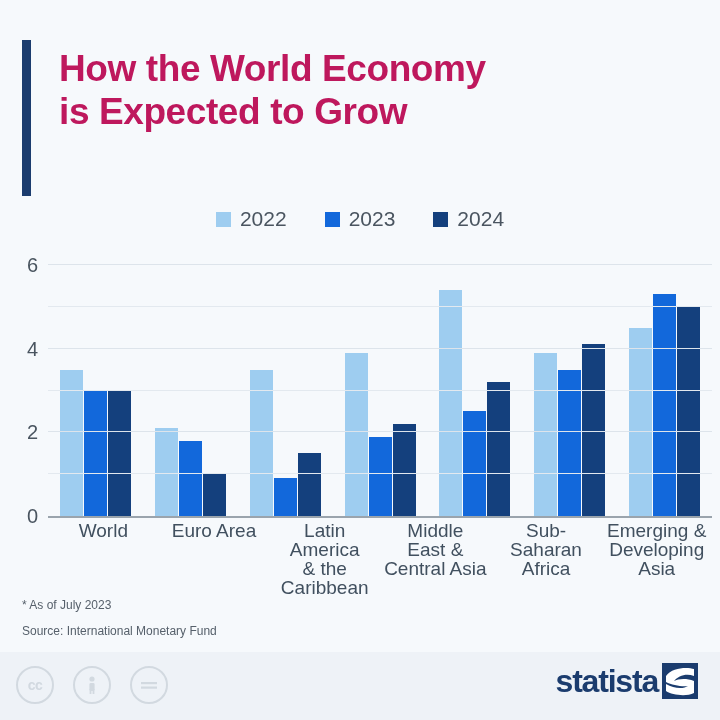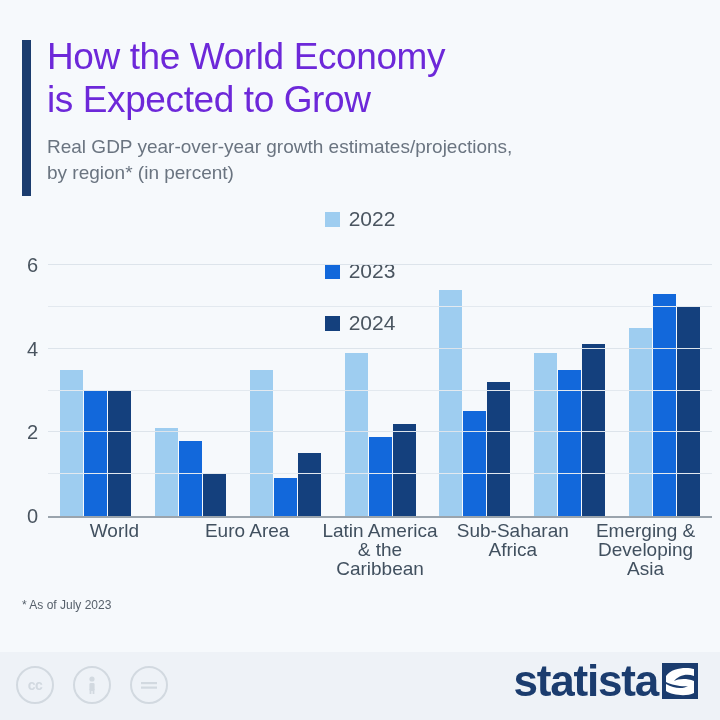--- a/index.html
+++ b/index.html
@@ -39,47 +39,46 @@
     width: 9px;
     height: 156px;
     background: #1b3c6e;
   }
   .header-text {
     margin-left: 25px;
   }
   .title {
     font-size: 37px;
     line-height: 43px;
-    font-weight: normal;
-    color: #6d28d9;
+    font-weight: bold;
+    color: #be185d;
     letter-spacing: -0.4px;
     white-space: pre-line;
-    margin: 0;
+    margin: 12px;
     padding-top: 1px;
   }
   .subtitle {
     font-size: 19px;
     line-height: 26px;
     color: #6a7480;
     white-space: pre-line;
     margin: 0;
     padding-top: 13px;
   }
 
   
   .legend {
     position: absolute;
     left: 0;
     top: 207px;
     width: 720px;
     display: flex;
     justify-content: center;
     align-items: center;
-    gap: 28px;
-    flex-direction: column;
+    gap: 38px;
   }
   .legend-item {
     display: flex;
     align-items: center;
     gap: 9px;
   }
   .legend-swatch {
     width: 15px;
     height: 15px;
     display: block;
@@ -219,21 +218,21 @@
   }
   .statista-logo {
     position: absolute;
     right: 22px;
     top: 11px;
     display: flex;
     align-items: center;
     gap: 4px;
   }
   .statista-word {
-    font-size: 44px;
+    font-size: 32px;
     font-weight: bold;
     color: #1b3c6e;
     letter-spacing: -1.2px;
     line-height: 36px;
   }
   .statista-mark {
     width: 36px;
     height: 36px;
     display: block;
   }
@@ -241,22 +240,20 @@
 </head>
 <body>
 
 <div id="infographic">
 
   <div class="header">
     <div class="accent-bar"></div>
     <div class="header-text">
       <h1 class="title">How the World Economy
 is Expected to Grow</h1>
-      <p class="subtitle">Real GDP year-over-year growth estimates/projections,
-by region* (in percent)</p>
     </div>
   </div>
 
   <div class="legend" id="legend">
       <div class="legend-item">
         <span class="legend-swatch" style="background: rgb(158, 205, 240);"></span>
         <span class="legend-label">2022</span>
       </div>
       <div class="legend-item">
         <span class="legend-swatch" style="background: rgb(18, 104, 219);"></span>
@@ -320,29 +317,33 @@
         <div class="ytick" style="bottom: 253px; top: auto; transform: translateY(50%);">6</div>
       </div>
   </div>
 
   <div class="xlabels" id="xlabels">
       <div class="xlabel">World</div>
       <div class="xlabel">Euro Area</div>
       <div class="xlabel">Latin America
 &amp; the
 Caribbean</div>
+      <div class="xlabel">Middle
+East &amp;
+Central Asia</div>
       <div class="xlabel">Sub-Saharan
 Africa</div>
       <div class="xlabel">Emerging &amp;
 Developing
 Asia</div>
     </div>
 
   <div class="notes">
     <div>* As of July 2023</div>
+    <div>Source: International Monetary Fund</div>
   </div>
 
   <div class="footer">
     <div class="cc-icons">
       <span class="cc-badge">
         <span class="cc-text">cc</span>
       </span>
       <span class="cc-badge">
         <svg width="16" height="20" viewBox="0 0 16 20" aria-hidden="true">
           <circle cx="8" cy="4" r="2.6" fill="#d2d9e0"></circle>

